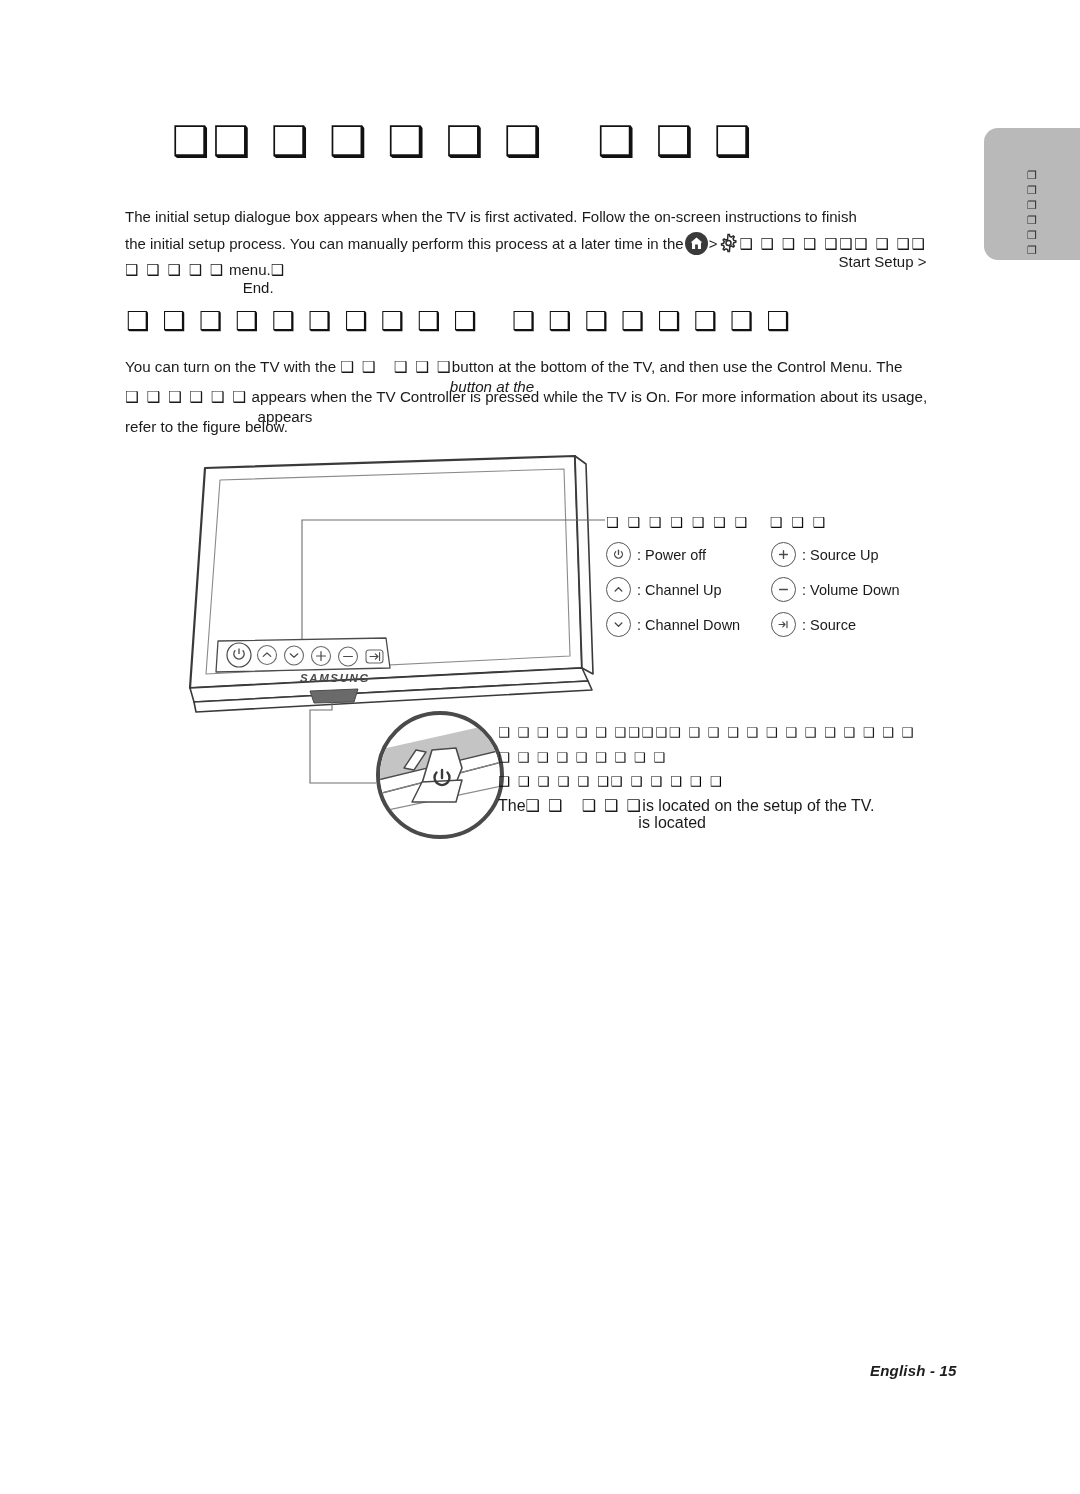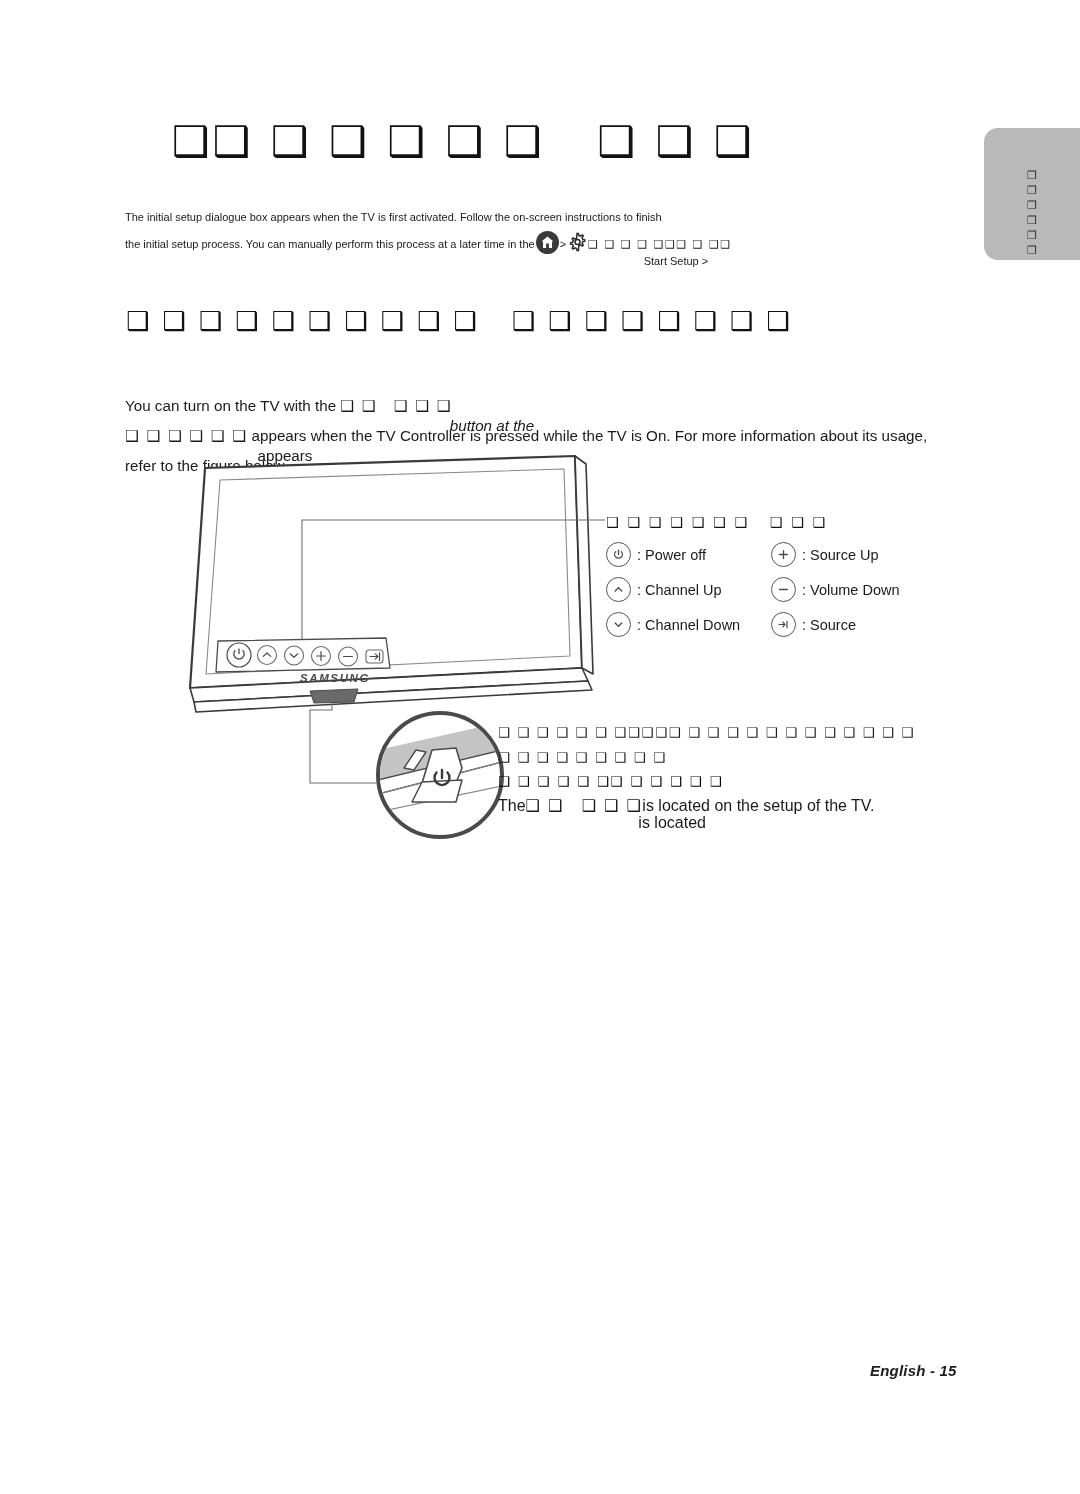--- a/index.html
+++ b/index.html
@@ -54,21 +54,21 @@
     letter-spacing: 3px;
     white-space: pre;
   }
 
   
   .intro {
     position: absolute;
     left: 125px;
     top: 204px;
     width: 800px;
-    font-size: 11px;
+    font-size: 15px;
     line-height: 26.5px;
     color: #1a1a1a;
     white-space: normal;
   }
   .intro .line { display: block; white-space: nowrap; }
 
   .tofu {
     font-family: "DejaVu Sans", sans-serif;
     letter-spacing: 1.5px;
     color: #1a1a1a;
@@ -121,21 +121,20 @@
 
   
   .body-para {
     position: absolute;
     left: 125px;
     top: 352px;
     width: 830px;
     font-size: 15.2px;
     line-height: 29px;
     color: #1a1a1a;
-    margin-top: 39px;
   }
   .body-para .line { display: block; white-space: nowrap; }
 
   
   .figure {
     position: absolute;
     left: 150px;
     top: 450px;
     width: 900px;
     height: 400px;
@@ -236,30 +235,34 @@
 <div class="intro">
   <span class="line">The initial setup dialogue box appears when the TV is first activated. Follow the on-screen instructions to finish</span>
   <span class="line">
     <span>the initial setup process. You can manually perform this process at a later time in the</span><span class="icon-home"><svg width="15" height="15" viewBox="0 0 15 15">
           <path d="M7.5 1.5 L1.6 6.4 L3 6.4 L3 13 L12 13 L12 6.4 L13.4 6.4 Z M6.1 8.4 L8.9 8.4 L8.9 13 L6.1 13 Z" fill="#ffffff"></path>
         </svg></span><span>&gt;</span><span class="icon-gear"><svg width="20" height="20" viewBox="0 0 20 20">
           <path d="M10 1.4 l1.4 0 .45 2.05a6.3 6.3 0 0 1 1.62.67l1.77-1.15 1 1 -1.15 1.77c.3.5.53 1.05.67 1.62l2.05.45 0 1.4 -2.05.45a6.3 6.3 0 0 1-.67 1.62l1.15 1.77-1 1-1.77-1.15c-.5.3-1.05.53-1.62.67L11.4 18.6l-1.4 0-.45-2.05a6.3 6.3 0 0 1-1.62-.67L6.16 17.03l-1-1 1.15-1.77a6.3 6.3 0 0 1-.67-1.62L3.59 12.2l0-1.4 2.05-.45c.14-.57.37-1.12.67-1.62L5.16 6.96l1-1 1.77 1.15c.5-.3 1.05-.53 1.62-.67z" fill="none" stroke="#2b2b2b" stroke-width="1.5"></path>
           <circle cx="10.5" cy="10" r="2.5" fill="none" stroke="#2b2b2b" stroke-width="1.5"></circle>
         </svg></span><span class="tofu">❑ ❑ ❑ ❑ ❑❑❑ ❑ ❑❑</span><span class="overlap"><span style="position:absolute;left:-88px;top:0;">Start Setup &gt;</span></span>
   </span>
+  <span class="line">
+    <span class="tofu">❑ ❑ ❑ ❑ ❑</span>
+    <span>menu.</span><span class="overlap"><span style="position:absolute;left:-28px;top:0;">End.</span></span><span class="tofu">❑</span>
+  </span>
 </div>
 
 <div class="sub-heading">❑ ❑ ❑ ❑ ❑ ❑ ❑ ❑ ❑ ❑   ❑ ❑ ❑ ❑ ❑ ❑ ❑ ❑</div>
 
 <div class="body-para">
   <span class="line">
     <span>You can turn on the TV with the</span>
     <span class="tofu">❑ ❑</span>
     &nbsp;&nbsp;
-    <span class="tofu">❑ ❑ ❑</span><span class="overlap"><span style="position:absolute;left:-2px;top:0;font-style:italic;">button at the</span></span>
+    <span class="tofu">❑ ❑ ❑</span><span class="overlap"><span style="position:absolute;left:-2px;top:0;font-style:italic;">button at the</span></span><span>button at the bottom of the TV, and then use the Control Menu. The</span>
   </span>
   <span class="line">
     <span class="tofu">❑ ❑ ❑ ❑ ❑ ❑</span>
     <span class="overlap"><span style="position:absolute;left:6px;top:0;">appears</span></span><span>appears when the TV Controller is pressed while the TV is On. For more information about its usage,</span>
   </span>
   <span class="line">refer to the figure below.</span>
 </div>
 
 <div class="figure">
   <svg width="900" height="400" viewBox="0 0 900 400">

